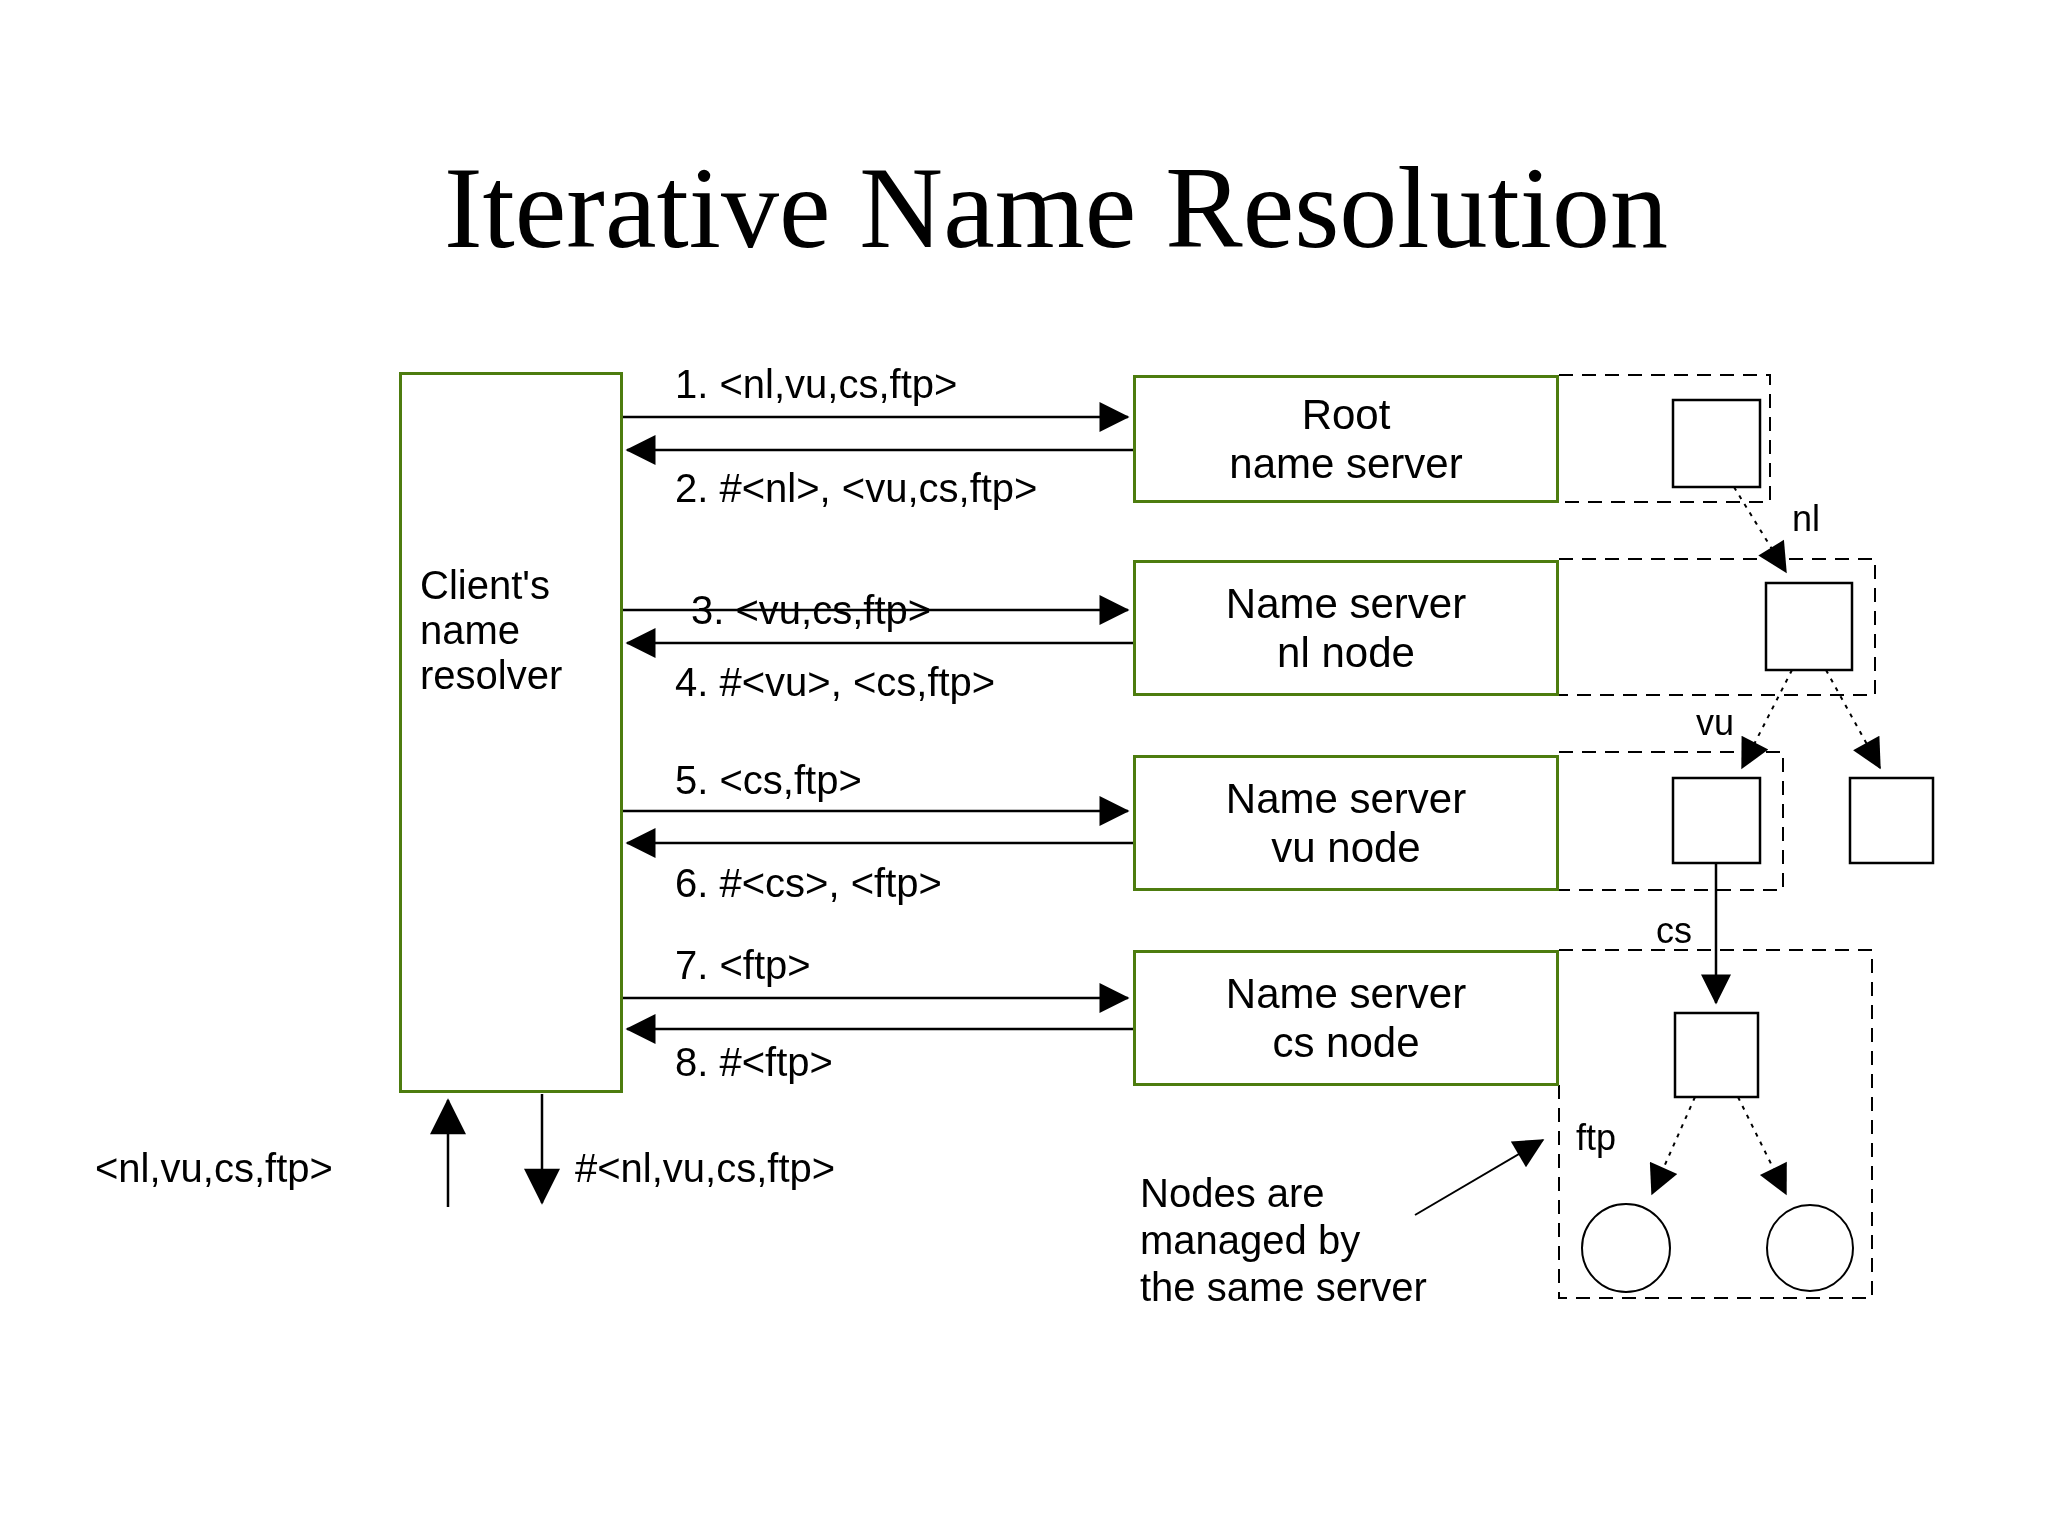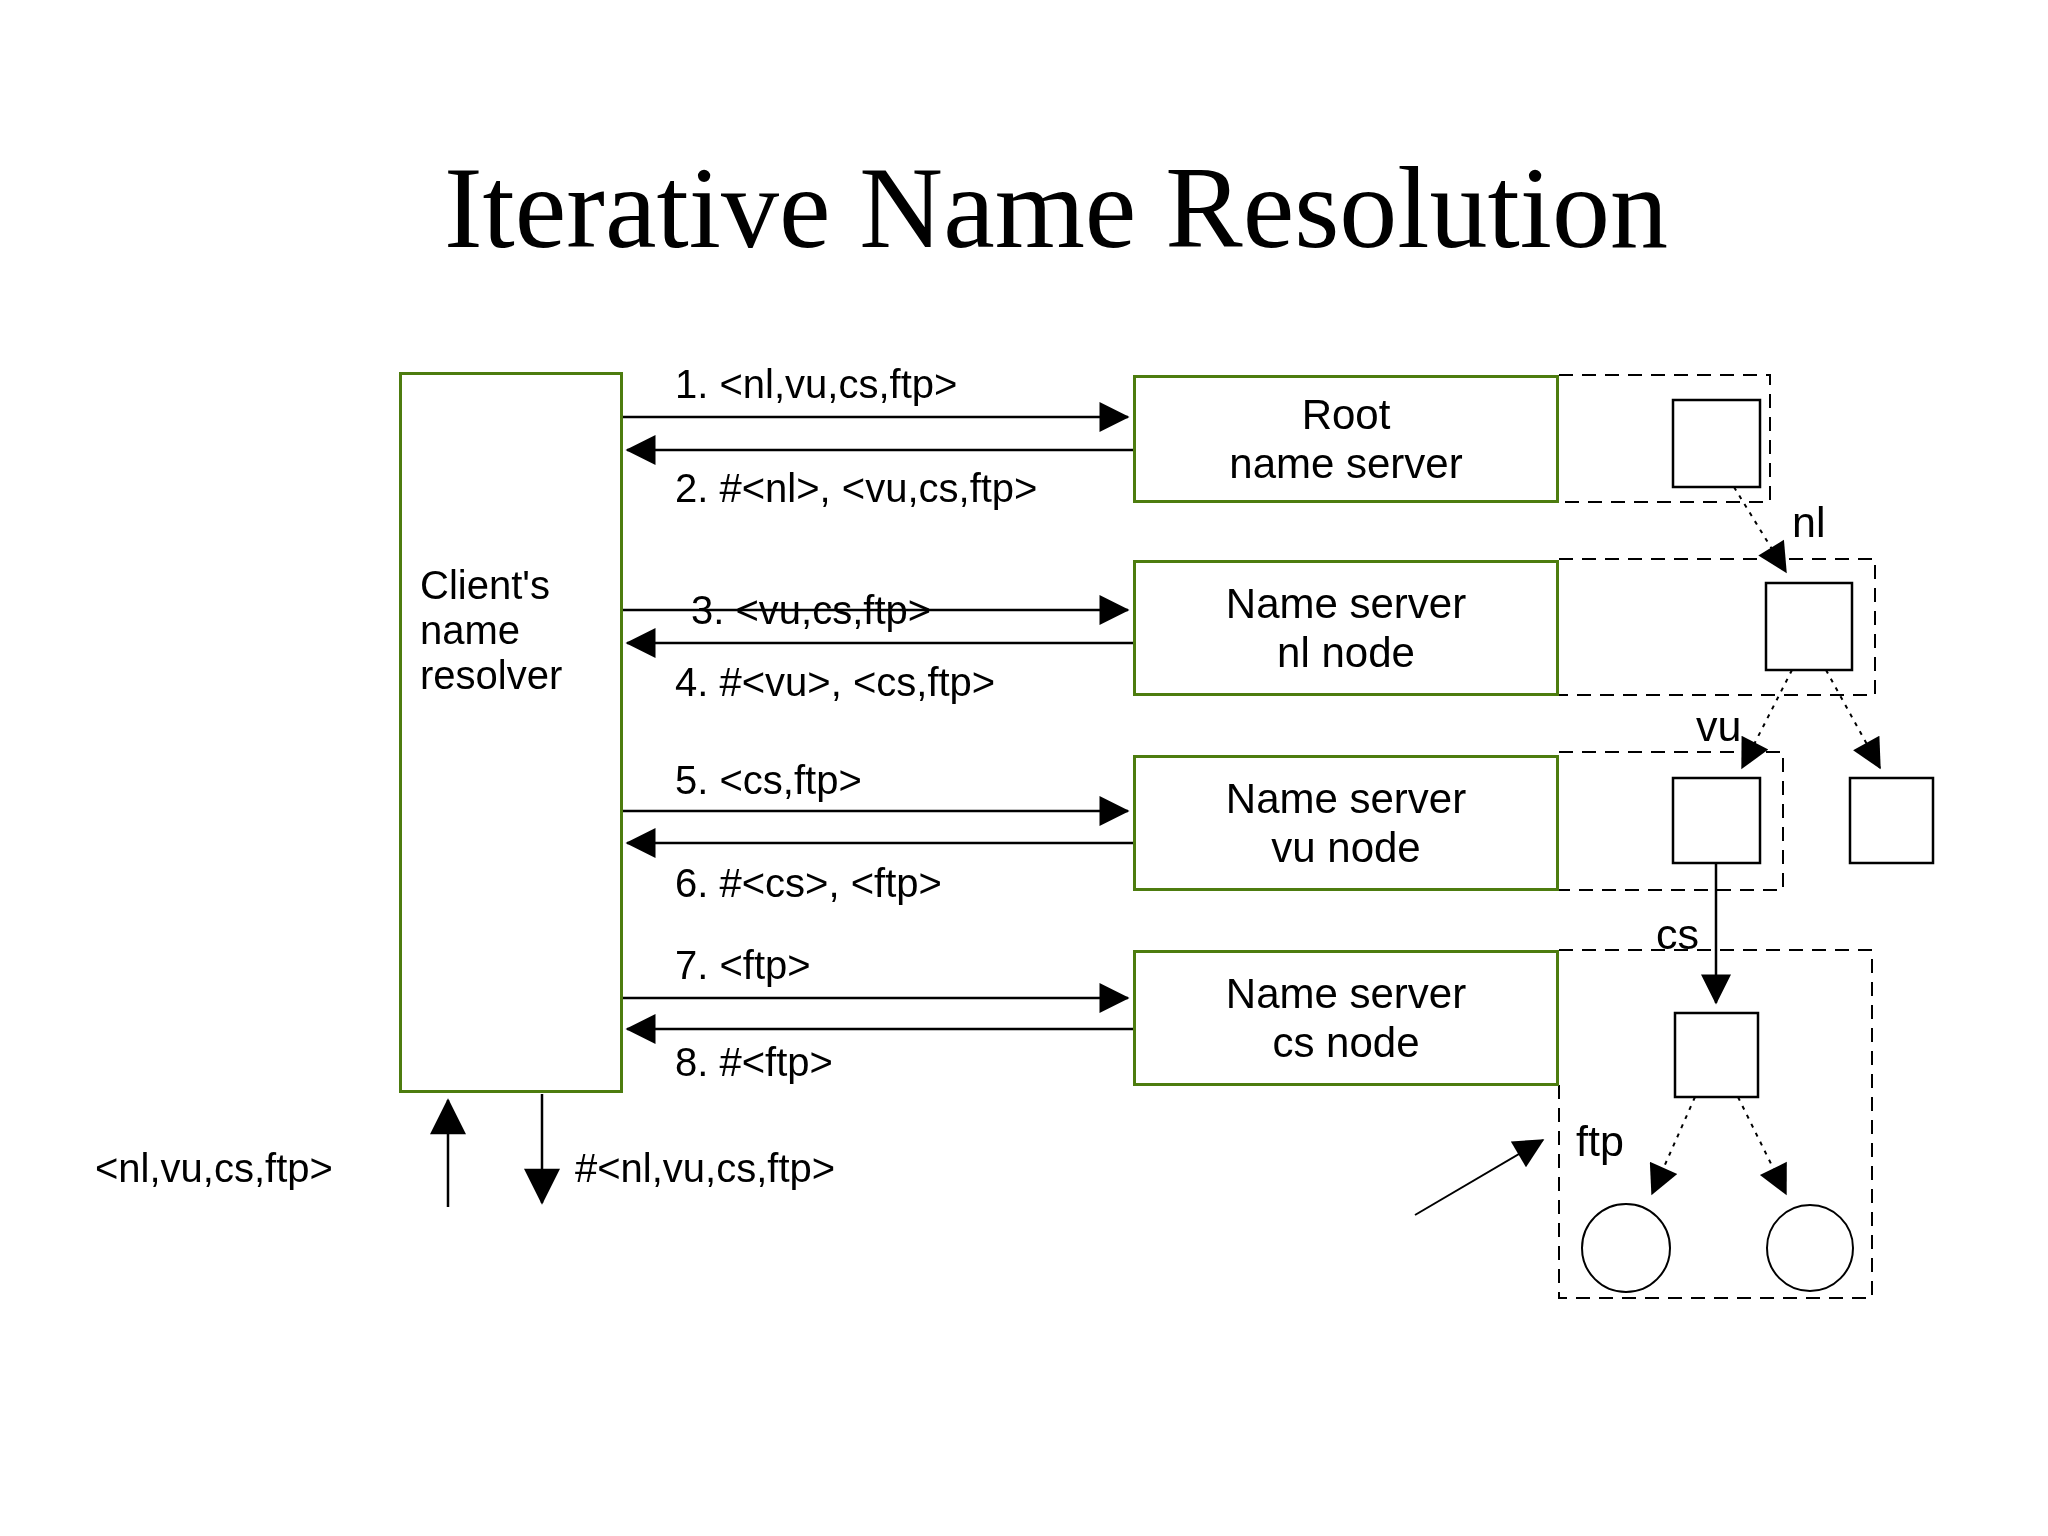--- a/index.html
+++ b/index.html
@@ -16,21 +16,21 @@
   .srv-root{top:375px;height:128px;}
   .srv-nl{top:560px;height:136px;}
   .srv-vu{top:755px;height:136px;}
   .srv-cs{top:950px;height:136px;}
   .msg{position:absolute;left:675px;font-size:40px;white-space:nowrap;}
   .m1{top:362px;} .m2{top:466px;} .m3{top:588px;margin-left:16px;} .m4{top:660px;}
   .m5{top:758px;} .m6{top:861px;} .m7{top:943px;} .m8{top:1040px;}
   .io-label{position:absolute;font-size:40px;white-space:nowrap;}
   .io-left{left:95px;top:1146px;}
   .io-right{left:575px;top:1146px;}
-  .tree-label{position:absolute;font-size:43px;white-space:nowrap;}
+  .tree-label{position:absolute;font-size:36px;white-space:nowrap;}
   .tl-nl{left:1792px;top:498px;}
   .tl-vu{left:1680px;top:702px;margin-left:16px;}
   .tl-cs{left:1656px;top:910px;}
   .tl-ftp{left:1576px;top:1117px;}
   .annotation{position:absolute;left:1140px;top:1170px;font-size:40px;line-height:47px;white-space:pre-line;}
 </style>
 </head>
 <body>
 
 <div class="stage">
@@ -118,14 +118,17 @@
   <div class="msg m8">8. #&lt;ftp&gt;</div>
 
   <div class="io-label io-left">&lt;nl,vu,cs,ftp&gt;</div>
   <div class="io-label io-right">#&lt;nl,vu,cs,ftp&gt;</div>
 
   <div class="tree-label tl-nl">nl</div>
   <div class="tree-label tl-vu">vu</div>
   <div class="tree-label tl-cs">cs</div>
   <div class="tree-label tl-ftp">ftp</div>
 
+  <div class="annotation">Nodes are
+managed by
+the same server</div>
 
 </div>
 
 </body></html>

